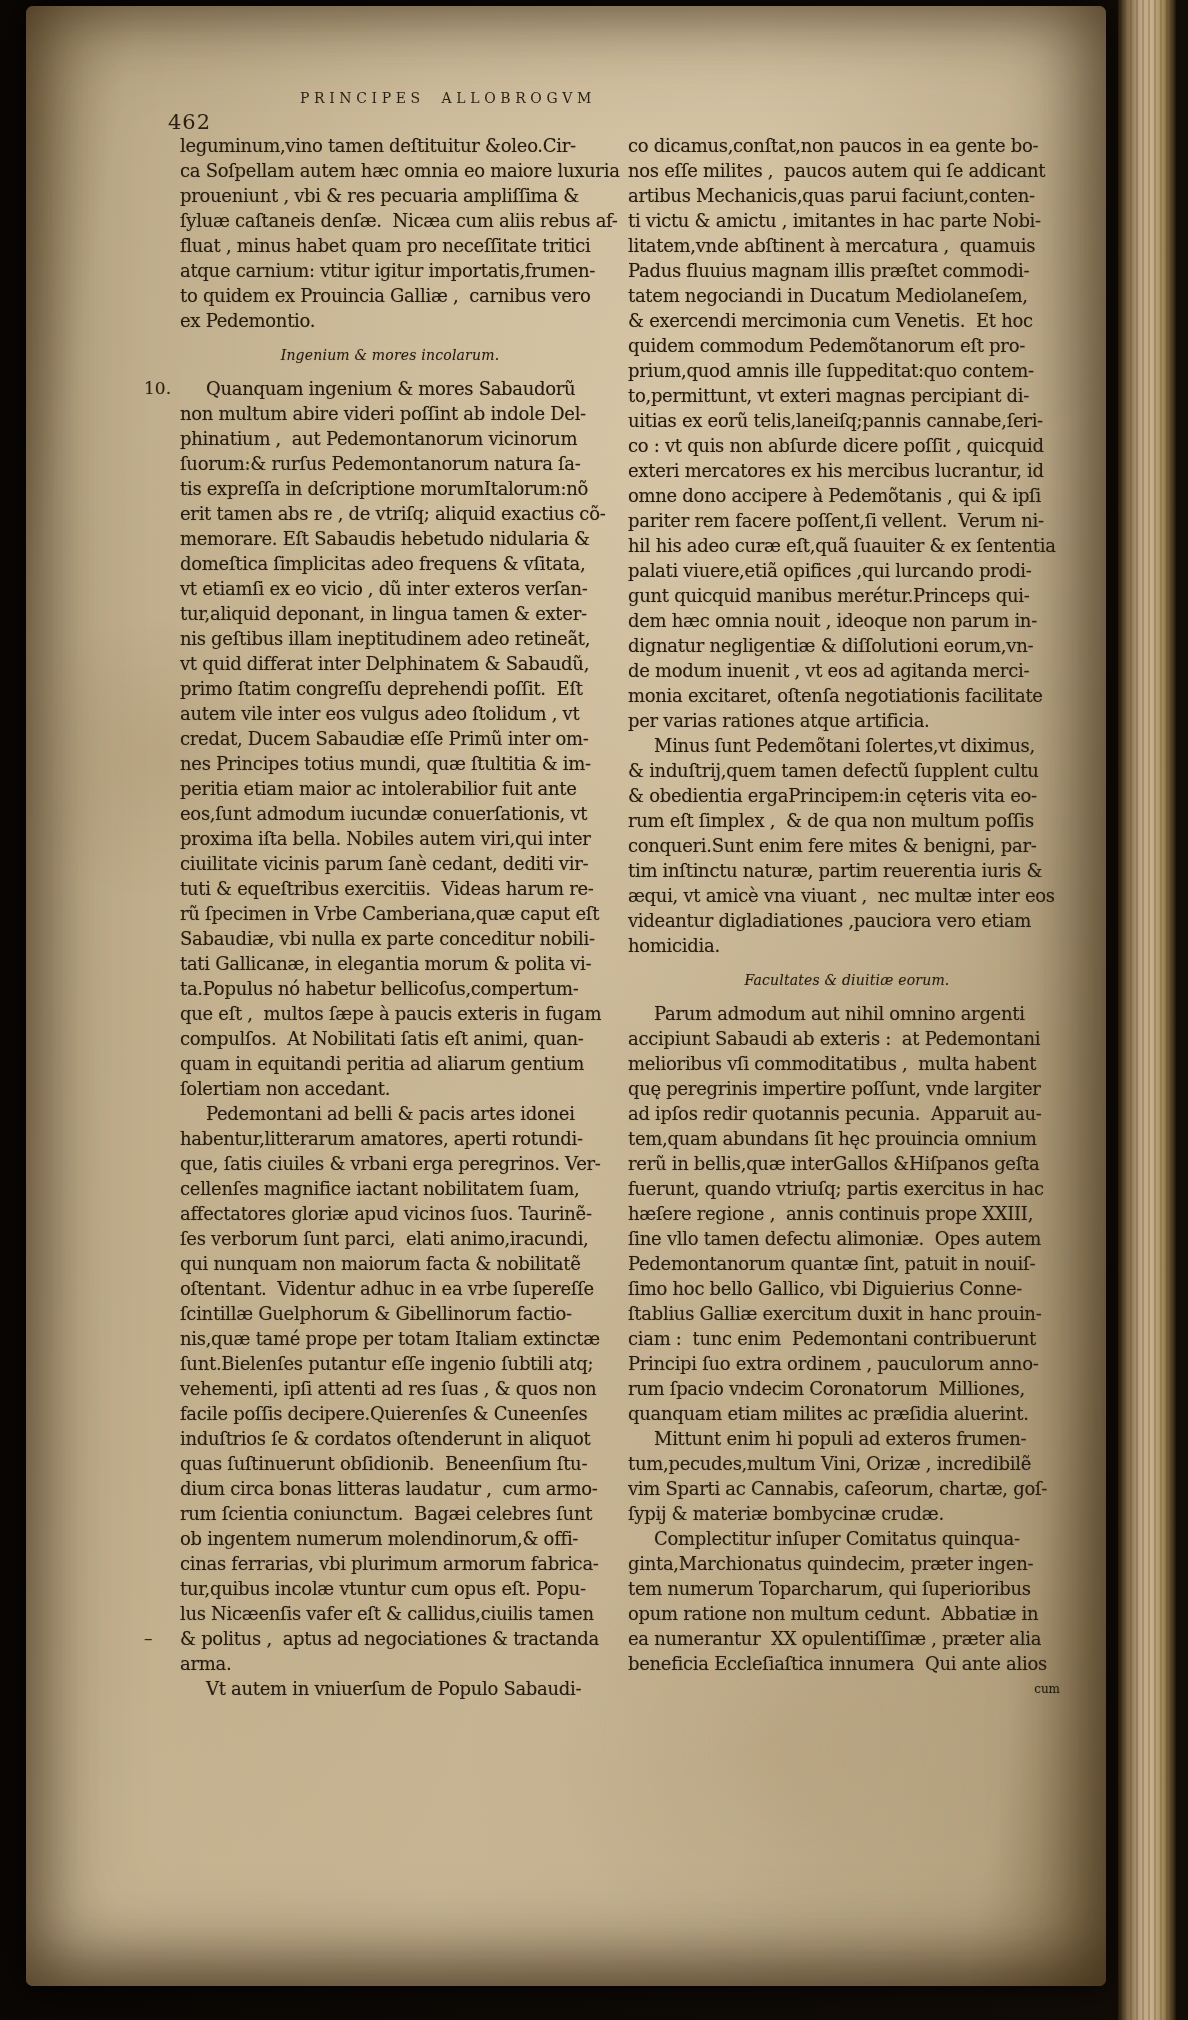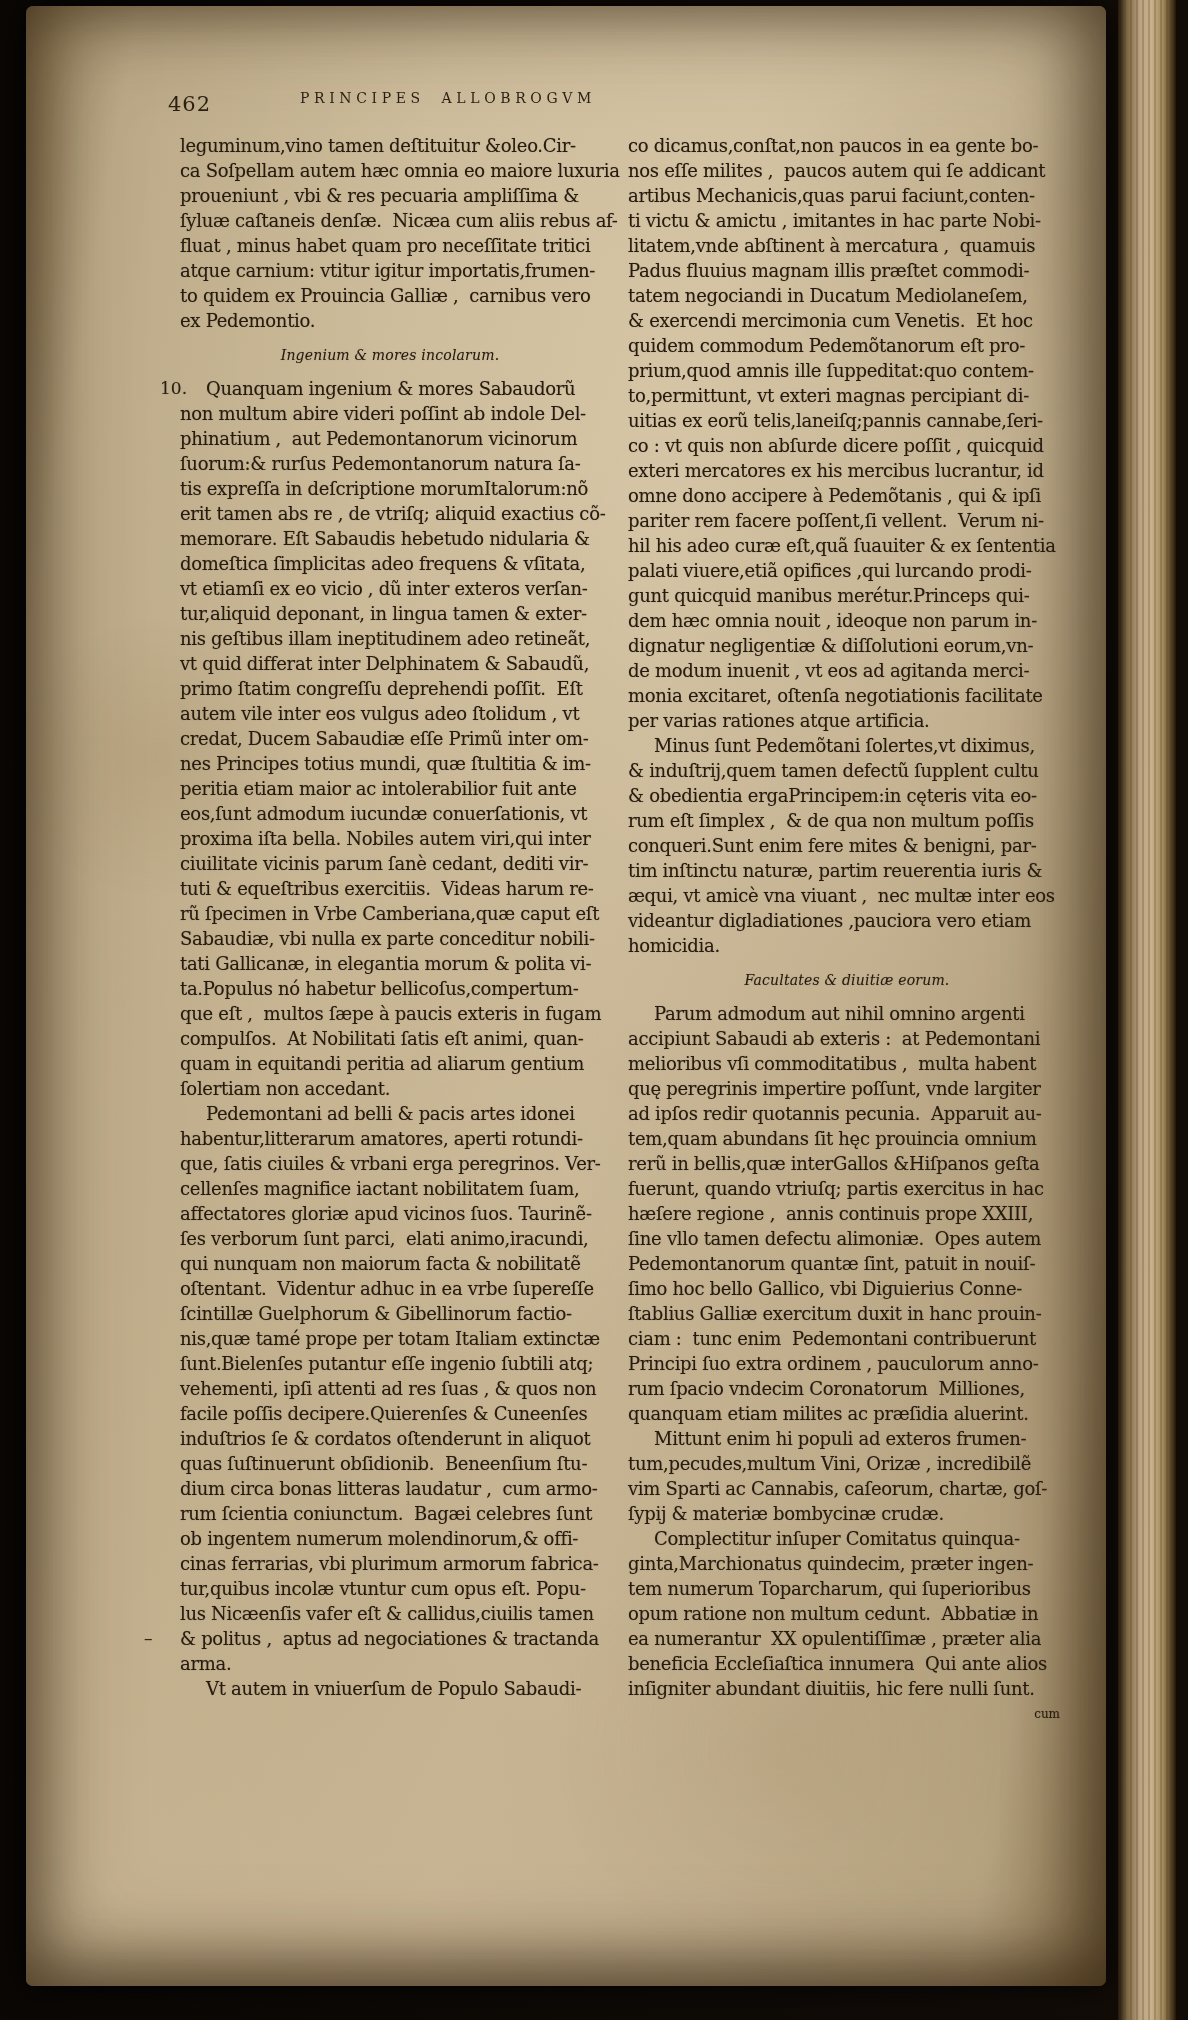--- a/index.html
+++ b/index.html
@@ -23,21 +23,21 @@
       radial-gradient(circle at 88% 12%, rgba(124,94,52,.10), rgba(0,0,0,0) 10%),
       radial-gradient(circle at 70% 88%, rgba(124,94,52,.10), rgba(0,0,0,0) 12%),
       radial-gradient(circle at 45% 60%, rgba(255,240,210,.07), rgba(0,0,0,0) 14%);}
   
   #edge-strip{position:absolute;left:1118px;top:0;width:58px;height:2020px;
     background:
       repeating-linear-gradient(90deg, rgba(80,58,30,.25) 0 2px, rgba(0,0,0,0) 2px 6px),
       linear-gradient(90deg,#140d06 0%,#77613f 14%,#bca381 38%,#c8b18b 58%,#a18859 78%,#231507 100%);}
   
   #header{position:absolute;left:142px;right:62px;top:84px;height:30px;}
-  #page-number{position:absolute;left:0;top:2px;font-size:21px;color:#2a1f12;letter-spacing:1px;}
+  #page-number{position:absolute;left:0;top:20px;font-size:21px;color:#2a1f12;letter-spacing:1px;}
   #running-title{position:absolute;left:132px;right:0;text-align:left;font-size:14px;color:#2a1f12;
     letter-spacing:0.33em;word-spacing:0.55em;}
   #columns{position:absolute;left:154px;top:127px;display:flex;gap:28px;}
   .col{position:relative;}
   #col-left{width:420px;}
   #col-right{width:438px;}
   .line{white-space:pre;font-size:18px;line-height:25px;color:#261b0f;letter-spacing:-0.3px;
     text-shadow:0 0 1px rgba(38,27,15,.35);}
   .line.indent{padding-left:26px;}
   .heading{font-style:italic;text-align:center;font-size:14px;line-height:25px;color:#261b0f;
@@ -65,21 +65,21 @@
             <div class="line">ca Soſpellam autem hæc omnia eo maiore luxuria</div>
             <div class="line">proueniunt , vbi &amp; res pecuaria ampliſſima &amp;</div>
             <div class="line">ſyluæ caſtaneis denſæ.  Nicæa cum aliis rebus af-</div>
             <div class="line">fluat , minus habet quam pro neceſſitate tritici</div>
             <div class="line">atque carnium: vtitur igitur importatis,frumen-</div>
             <div class="line">to quidem ex Prouincia Galliæ ,  carnibus vero</div>
             <div class="line">ex Pedemontio.</div>
           </div>
           <div class="heading">Ingenium &amp; mores incolarum.</div>
           <div class="para">
-            <span class="margin-note left" style="top: 2px; margin-left: 16px;">10.</span>
+            <span class="margin-note left" style="top: 2px;">10.</span>
             <div class="line indent">Quanquam ingenium &amp; mores Sabaudorũ</div>
             <div class="line">non multum abire videri poſſint ab indole Del-</div>
             <div class="line">phinatium ,  aut Pedemontanorum vicinorum</div>
             <div class="line">ſuorum:&amp; rurſus Pedemontanorum natura ſa-</div>
             <div class="line">tis expreſſa in deſcriptione morumItalorum:nõ</div>
             <div class="line">erit tamen abs re , de vtriſq; aliquid exactius cõ-</div>
             <div class="line">memorare. Eſt Sabaudis hebetudo nidularia &amp;</div>
             <div class="line">domeſtica ſimplicitas adeo frequens &amp; vſitata,</div>
             <div class="line">vt etiamſi ex eo vicio , dũ inter exteros verſan-</div>
             <div class="line">tur,aliquid deponant, in lingua tamen &amp; exter-</div>
@@ -198,20 +198,19 @@
             <div class="line">vim Sparti ac Cannabis, caſeorum, chartæ, goſ-</div>
             <div class="line">ſypij &amp; materiæ bombycinæ crudæ.</div>
           </div>
           <div class="para">
             <div class="line indent">Complectitur inſuper Comitatus quinqua-</div>
             <div class="line">ginta,Marchionatus quindecim, præter ingen-</div>
             <div class="line">tem numerum Toparcharum, qui ſuperioribus</div>
             <div class="line">opum ratione non multum cedunt.  Abbatiæ in</div>
             <div class="line">ea numerantur  XX opulentiſſimæ , præter alia</div>
             <div class="line">beneficia Eccleſiaſtica innumera  Qui ante alios</div>
-            <div class="line">inſigniter abundant diuitiis, hic fere nulli ſunt.</div>
           </div>
           <div class="catchword">cum</div>
         </div>
     </div>
   </div>
   <div id="edge-strip"></div>
 </div>
 
 </body></html>

